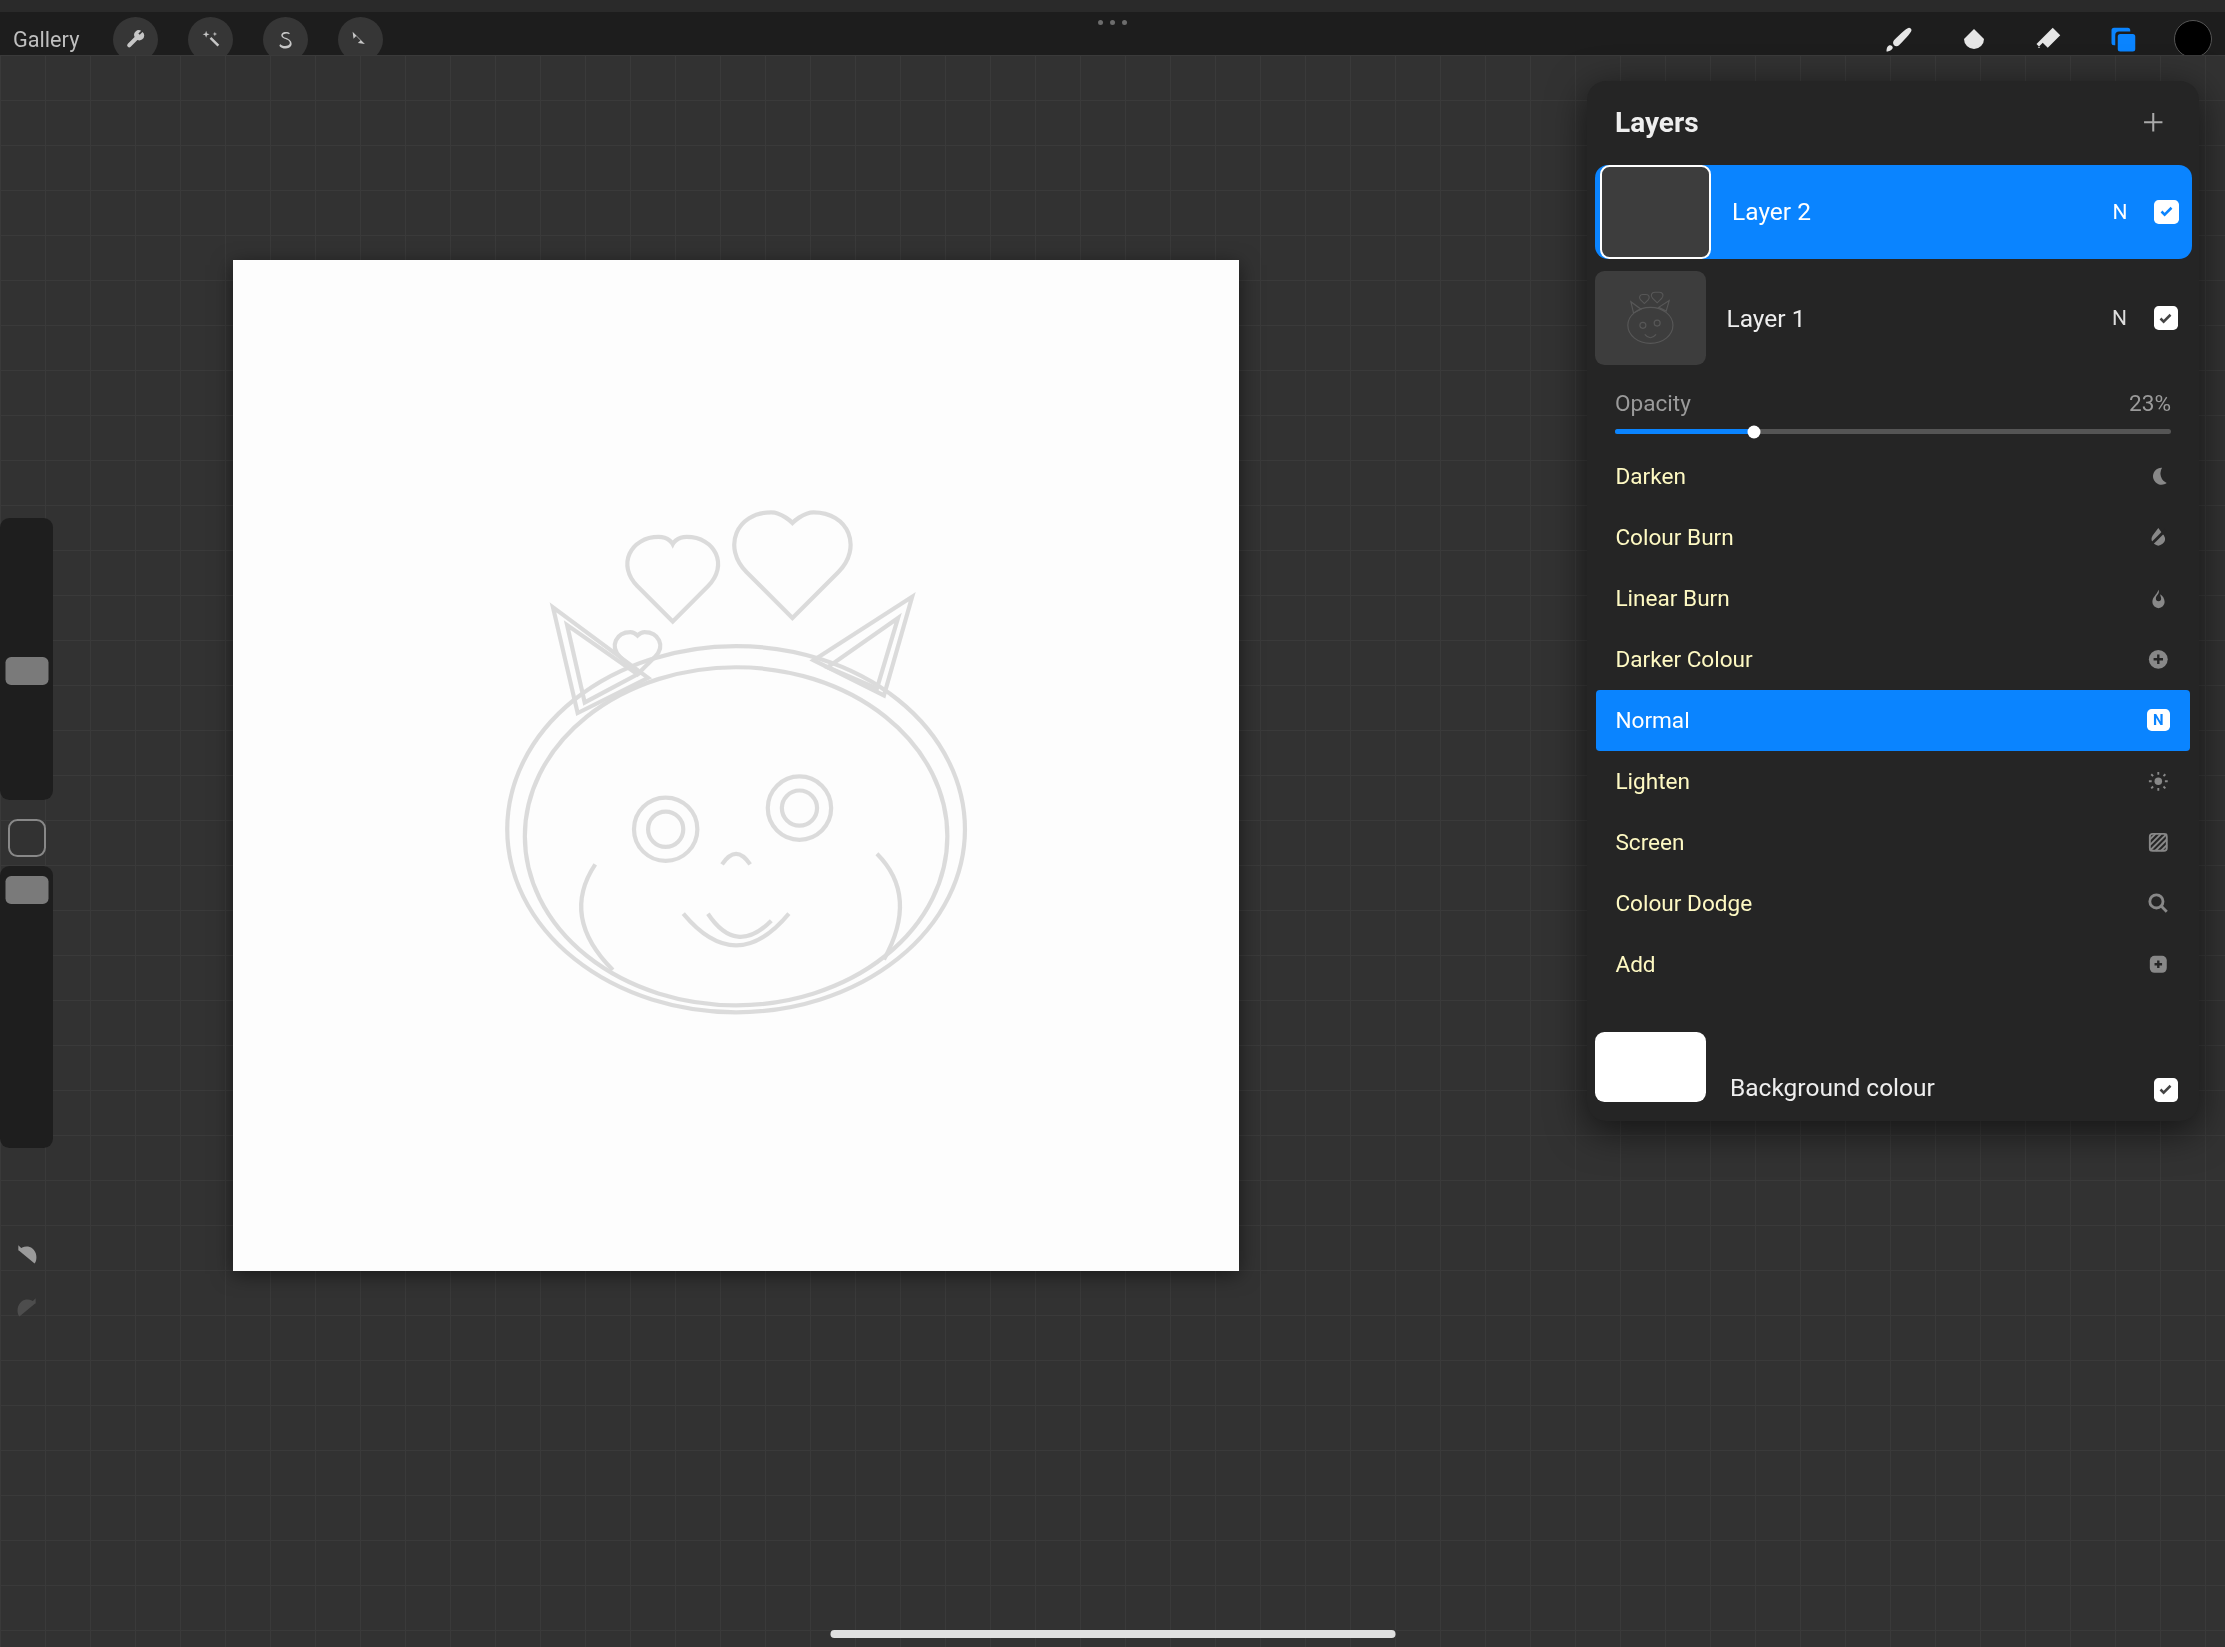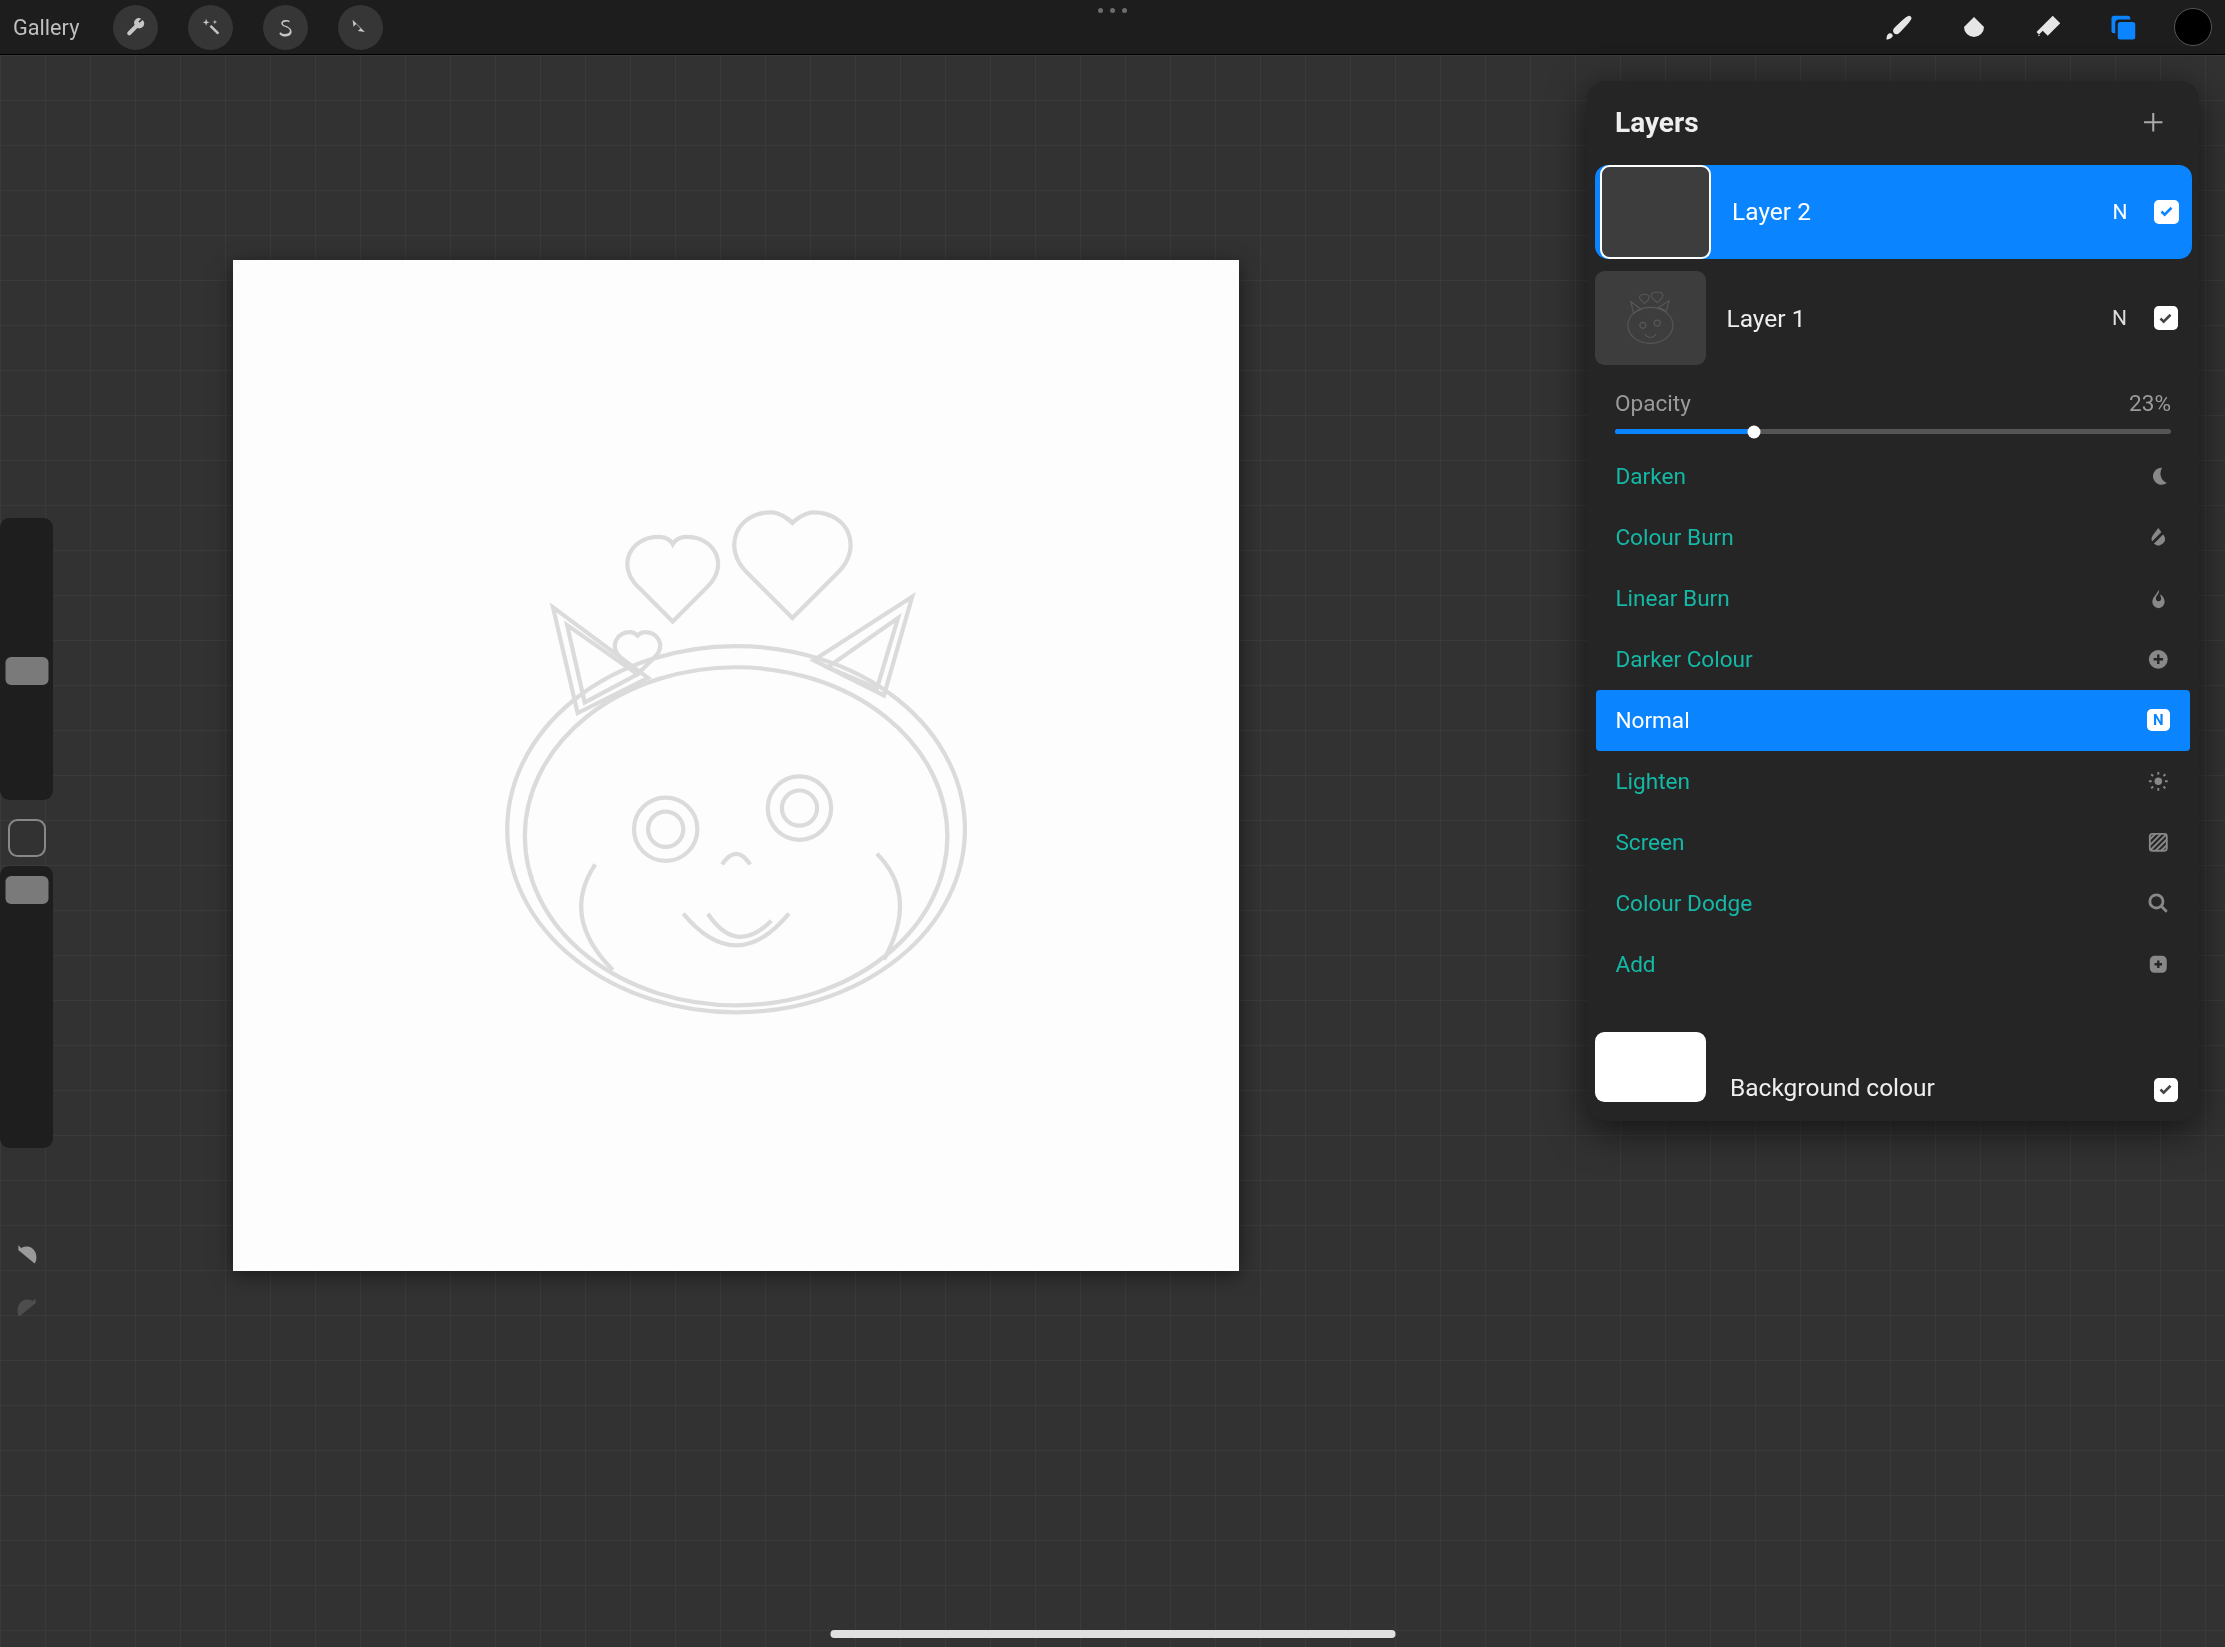--- a/index.html
+++ b/index.html
@@ -8,21 +8,21 @@
     height: 100%;
     background: #2a2a2a;
     font-family: -apple-system, BlinkMacSystemFont, "Segoe UI", Roboto, sans-serif;
     color: #ddd;
     overflow: hidden;
   }
   .app { position: relative; width: 100%; height: 100%; }
   
   .topbar {
     position: absolute;
-    top: 0; left: 0; right: 0;
+    top: 12px; left: 0; right: 0;
     height: 55px;
     background: #1d1d1d;
     display: flex;
     align-items: center;
     padding: 0 13px;
     border-bottom: 0.9px solid #000;
   }
   .gallery-link {
     color: #bfbfbf;
     font-size: 21.7px;
@@ -238,21 +238,21 @@
   }
   .blend-list {
     margin: 11.3px 9.4px 0 9.4px;
   }
   .blend-row {
     display:flex;
     align-items:center;
     justify-content: space-between;
     padding: 17px 19px;
     font-size: 22.6px;
-    color: #14b8a6;
+    color: #fef9c3;
   }
   .blend-row.selected {
     background: #0a84ff;
     color: #fff;
     border-radius: 3.8px;
   }
   .blend-row .bicon {
     width: 24.5px; height: 24.5px;
     display:flex;align-items:center;justify-content:center;
   }

